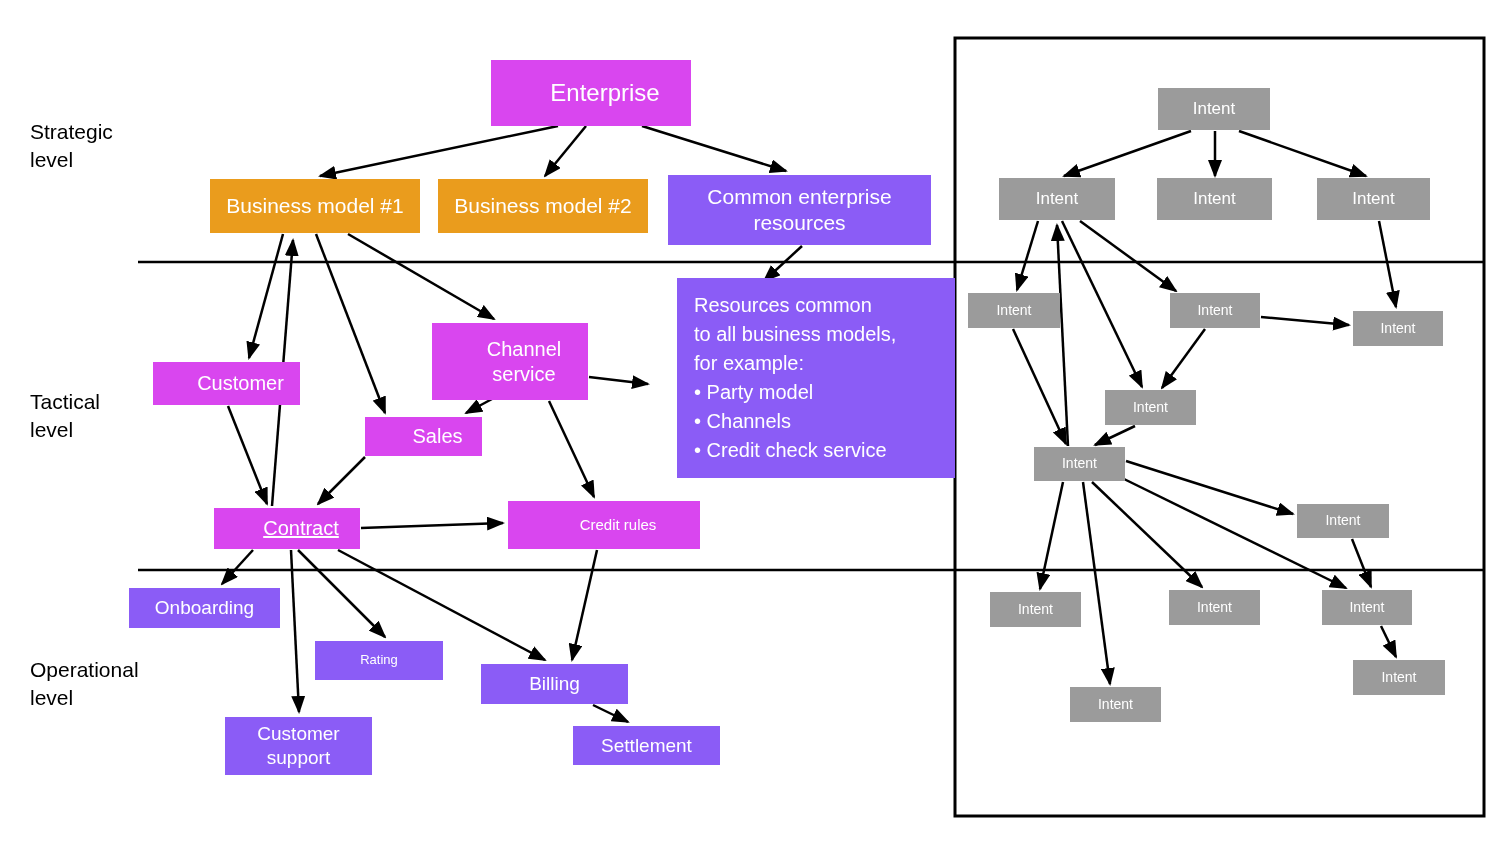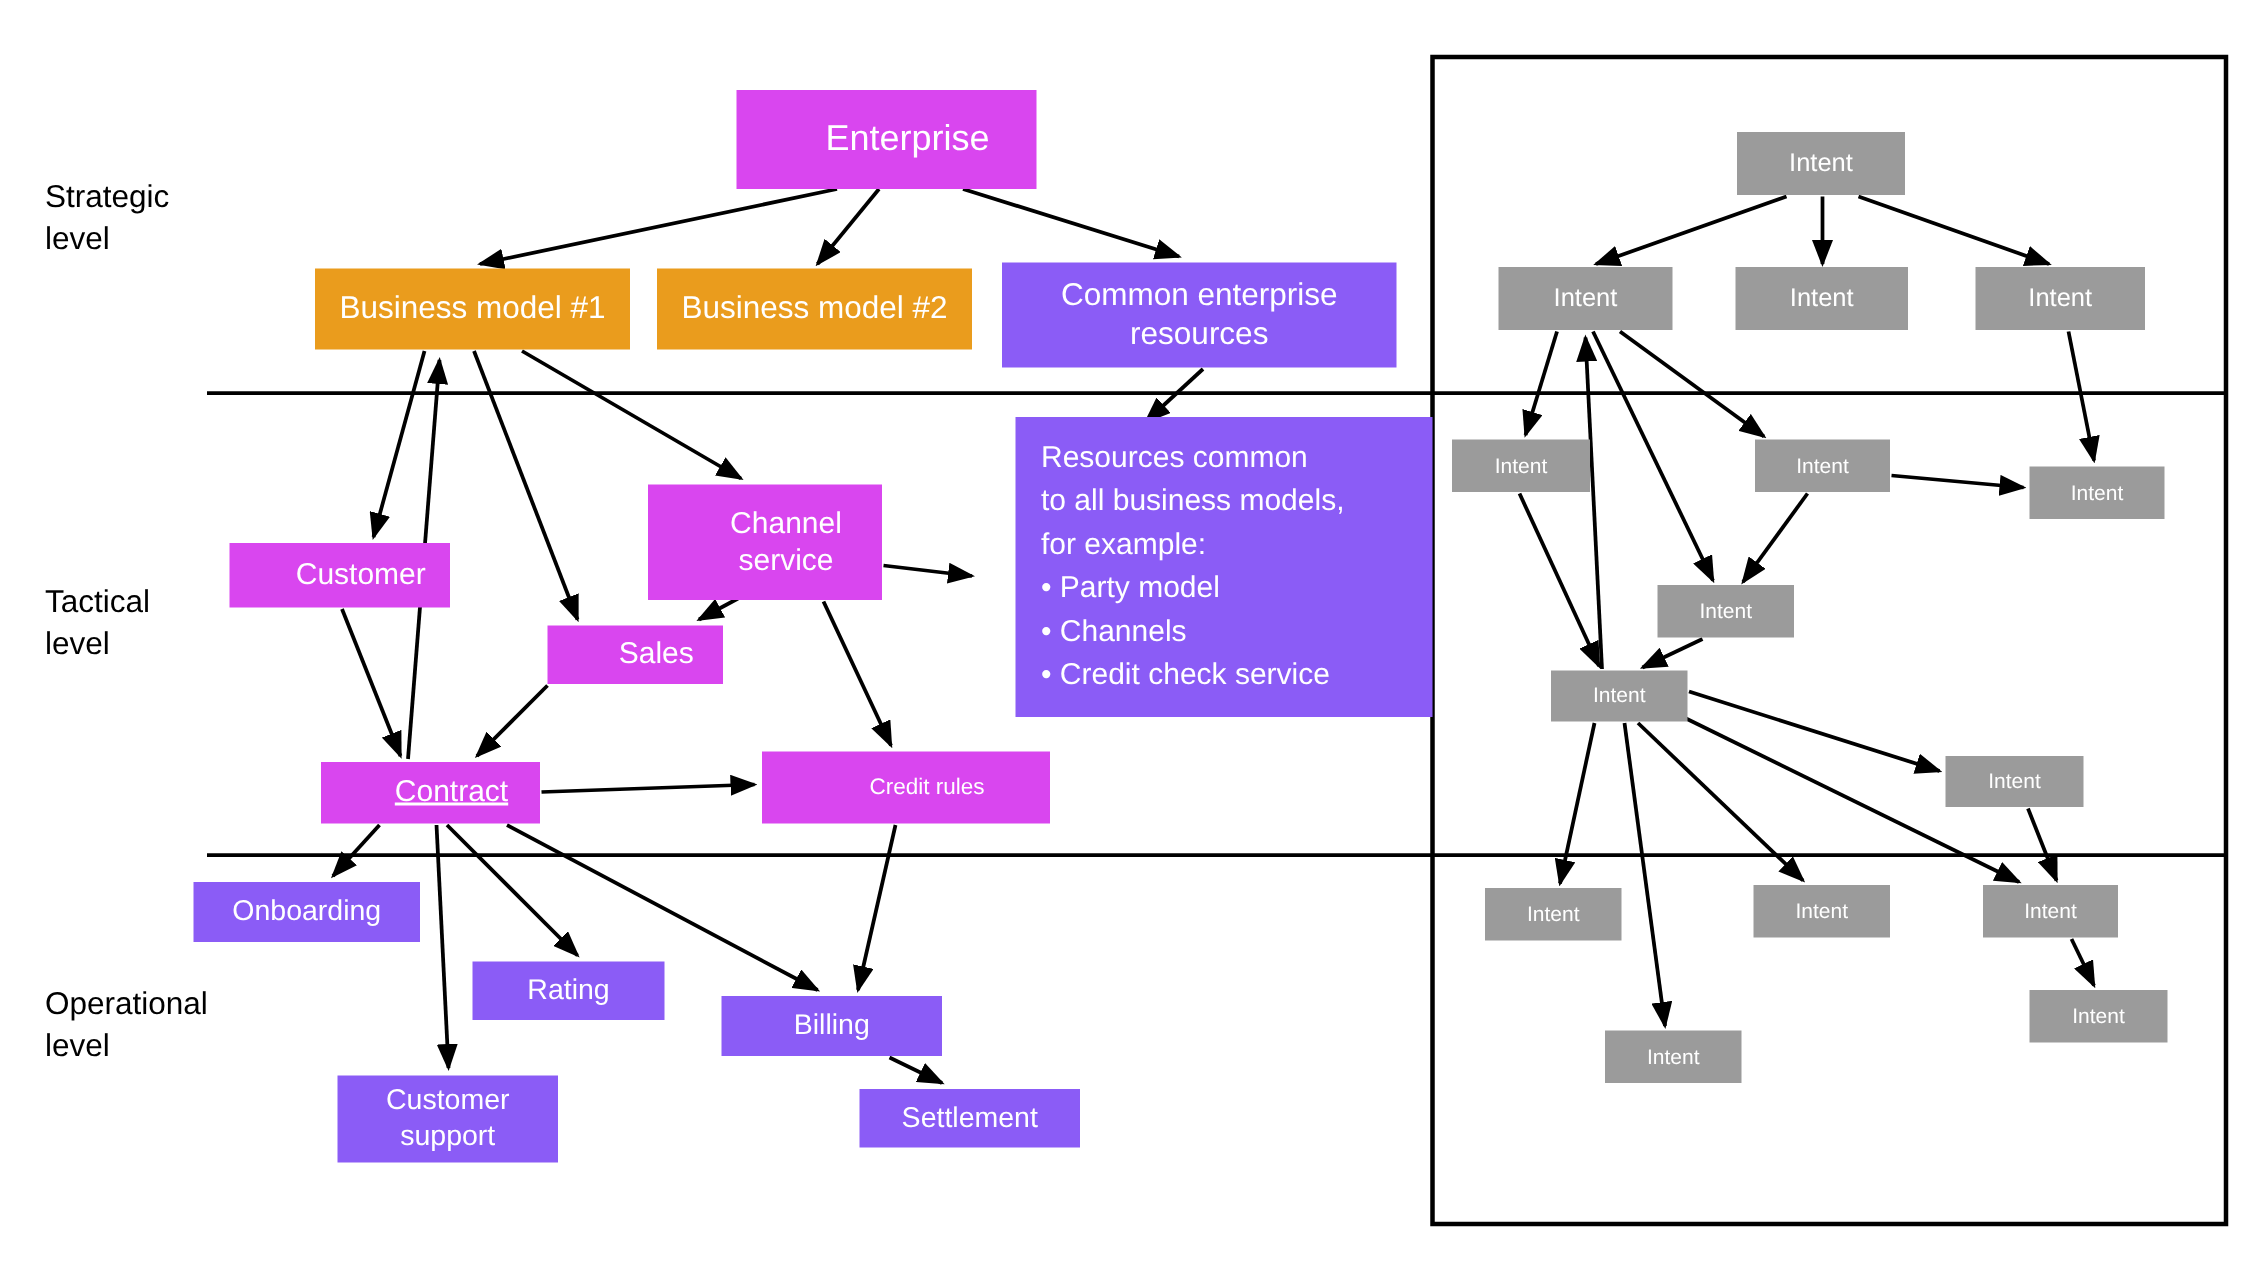--- a/index.html
+++ b/index.html
@@ -128,21 +128,21 @@
   <div class="node green" style="left:214px; top:508px; width:146px; height:41px; font-size:20px;text-decoration:underline;">Contract</div>
   <div class="node green" style="left:508px; top:501px; width:192px; height:48px; font-size:15px;">Credit rules</div>
   <div class="node sage note" style="left:653px; top:278px; width:278px; height:200px; font-size:20px;">Resources common
 to all business models,
 for example:
 • Party model
 • Channels
 • Credit check service</div>
 
   <div class="node sage" style="left:129px; top:588px; width:151px; height:40px; font-size:19px;">Onboarding</div>
-  <div class="node sage" style="left:315px; top:641px; width:128px; height:39px; font-size:19px;">Rating</div>
+  <div class="node sage" style="left:315px; top:641px; width:128px; height:39px; font-size:13px;">Rating</div>
   <div class="node sage" style="left:481px; top:664px; width:147px; height:40px; font-size:19px;">Billing</div>
   <div class="node sage" style="left:225px; top:717px; width:147px; height:58px; font-size:19px;">Customer
 support</div>
   <div class="node sage" style="left:573px; top:726px; width:147px; height:39px; font-size:19px;">Settlement</div>
 
   <div class="node gray" style="left:1158px; top:88px;  width:112px; height:42px; font-size:17px;">Intent</div>
   <div class="node gray" style="left:999px;  top:178px; width:116px; height:42px; font-size:17px;">Intent</div>
   <div class="node gray" style="left:1157px; top:178px; width:115px; height:42px; font-size:17px;">Intent</div>
   <div class="node gray" style="left:1317px; top:178px; width:113px; height:42px; font-size:17px;">Intent</div>
 

